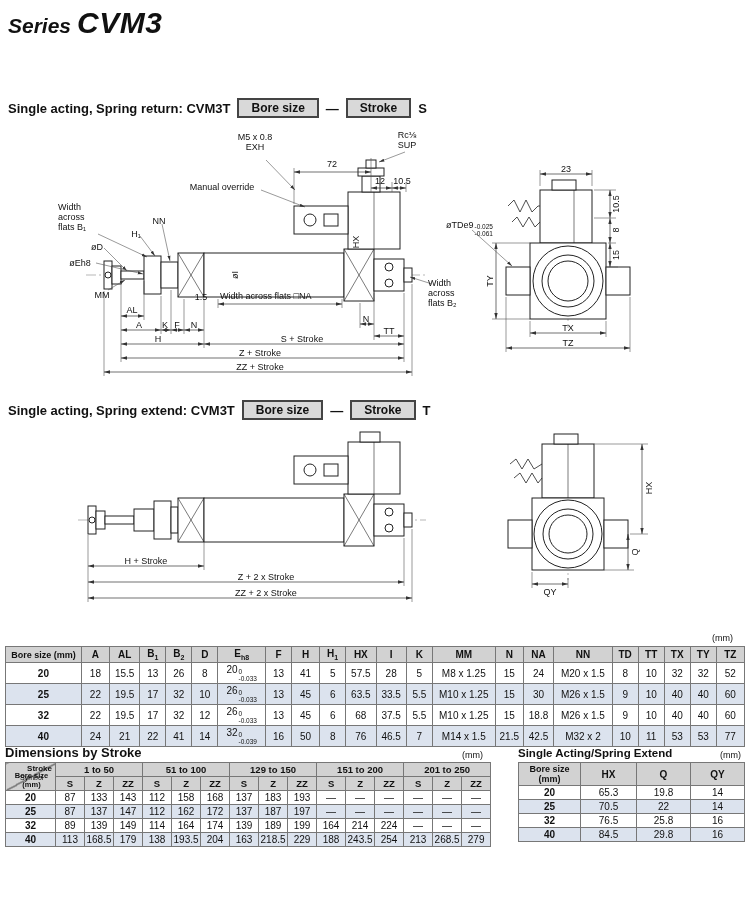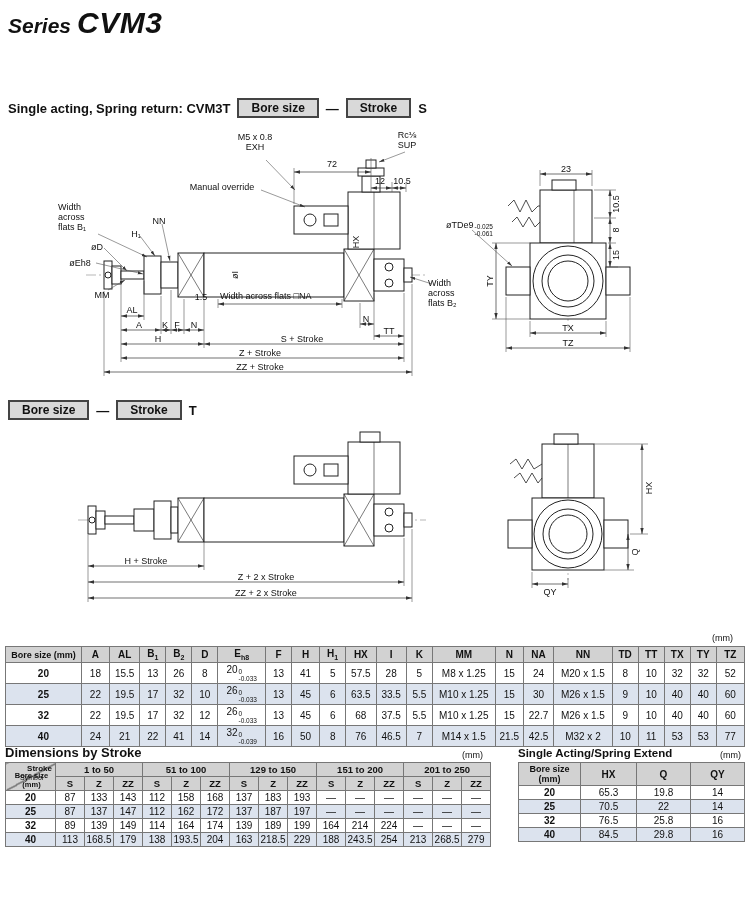--- a/index.html
+++ b/index.html
@@ -225,20 +225,21 @@
     <div class="lbl rot" style="left:608px;top:76px">10.5</div>
     <div class="lbl rot" style="left:608px;top:102px">8</div>
     <div class="lbl rot" style="left:608px;top:127px">15</div>
     <div class="lbl rot" style="left:482px;top:153px">TY</div>
     <div class="lbl left" style="left:438px;top:92px"><span>øTDe9</span><span class="tol"><span>-0.025</span><span>-0.061</span></span></div>
     <div class="lbl" style="left:560px;top:195px">TX</div>
     <div class="lbl" style="left:560px;top:210px">TZ</div>
   </div>
 
   <div class="model-line" style="top:400px;">
+    <span>Single acting, Spring extend: CVM3T</span>
     <span class="ml-box">Bore size</span>
     <span>—</span>
     <span class="ml-box">Stroke</span>
     <span>T</span>
   </div>
 
   <div class="diagram" style="top:430px;height:190px;">
     <svg width="750" height="190" viewBox="0 0 750 190">
       <defs>
         <marker id="ar-b" markerWidth="10" markerHeight="8" refX="9" refY="3" orient="auto-start-reverse">
@@ -438,21 +439,21 @@
               <span>-0.033</span>
             </span></td>
           <td>13</td>
           <td>45</td>
           <td>6</td>
           <td>68</td>
           <td>37.5</td>
           <td>5.5</td>
           <td>M10 x 1.25</td>
           <td>15</td>
-          <td>22.7</td>
+          <td>18.8</td>
           <td>M26 x 1.5</td>
           <td>9</td>
           <td>10</td>
           <td>40</td>
           <td>40</td>
           <td>60</td>
         </tr>
         <tr>
           <td class="bore">40</td>
           <td>24</td>

